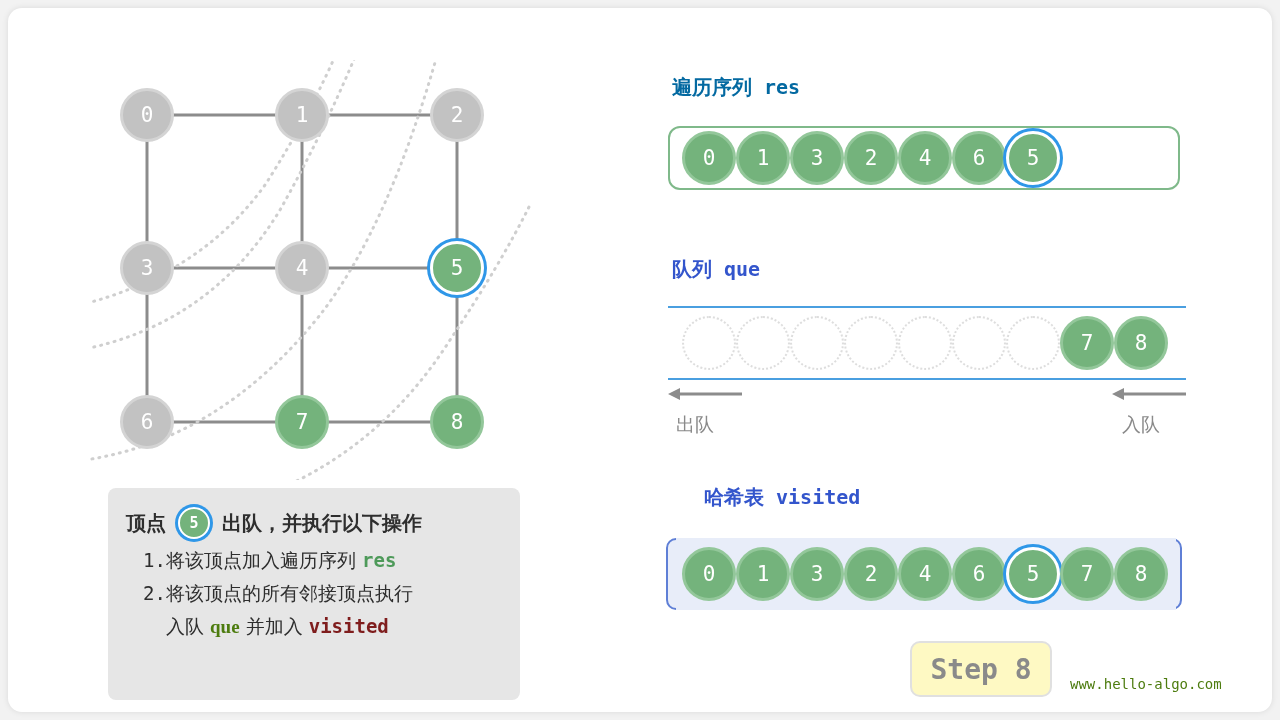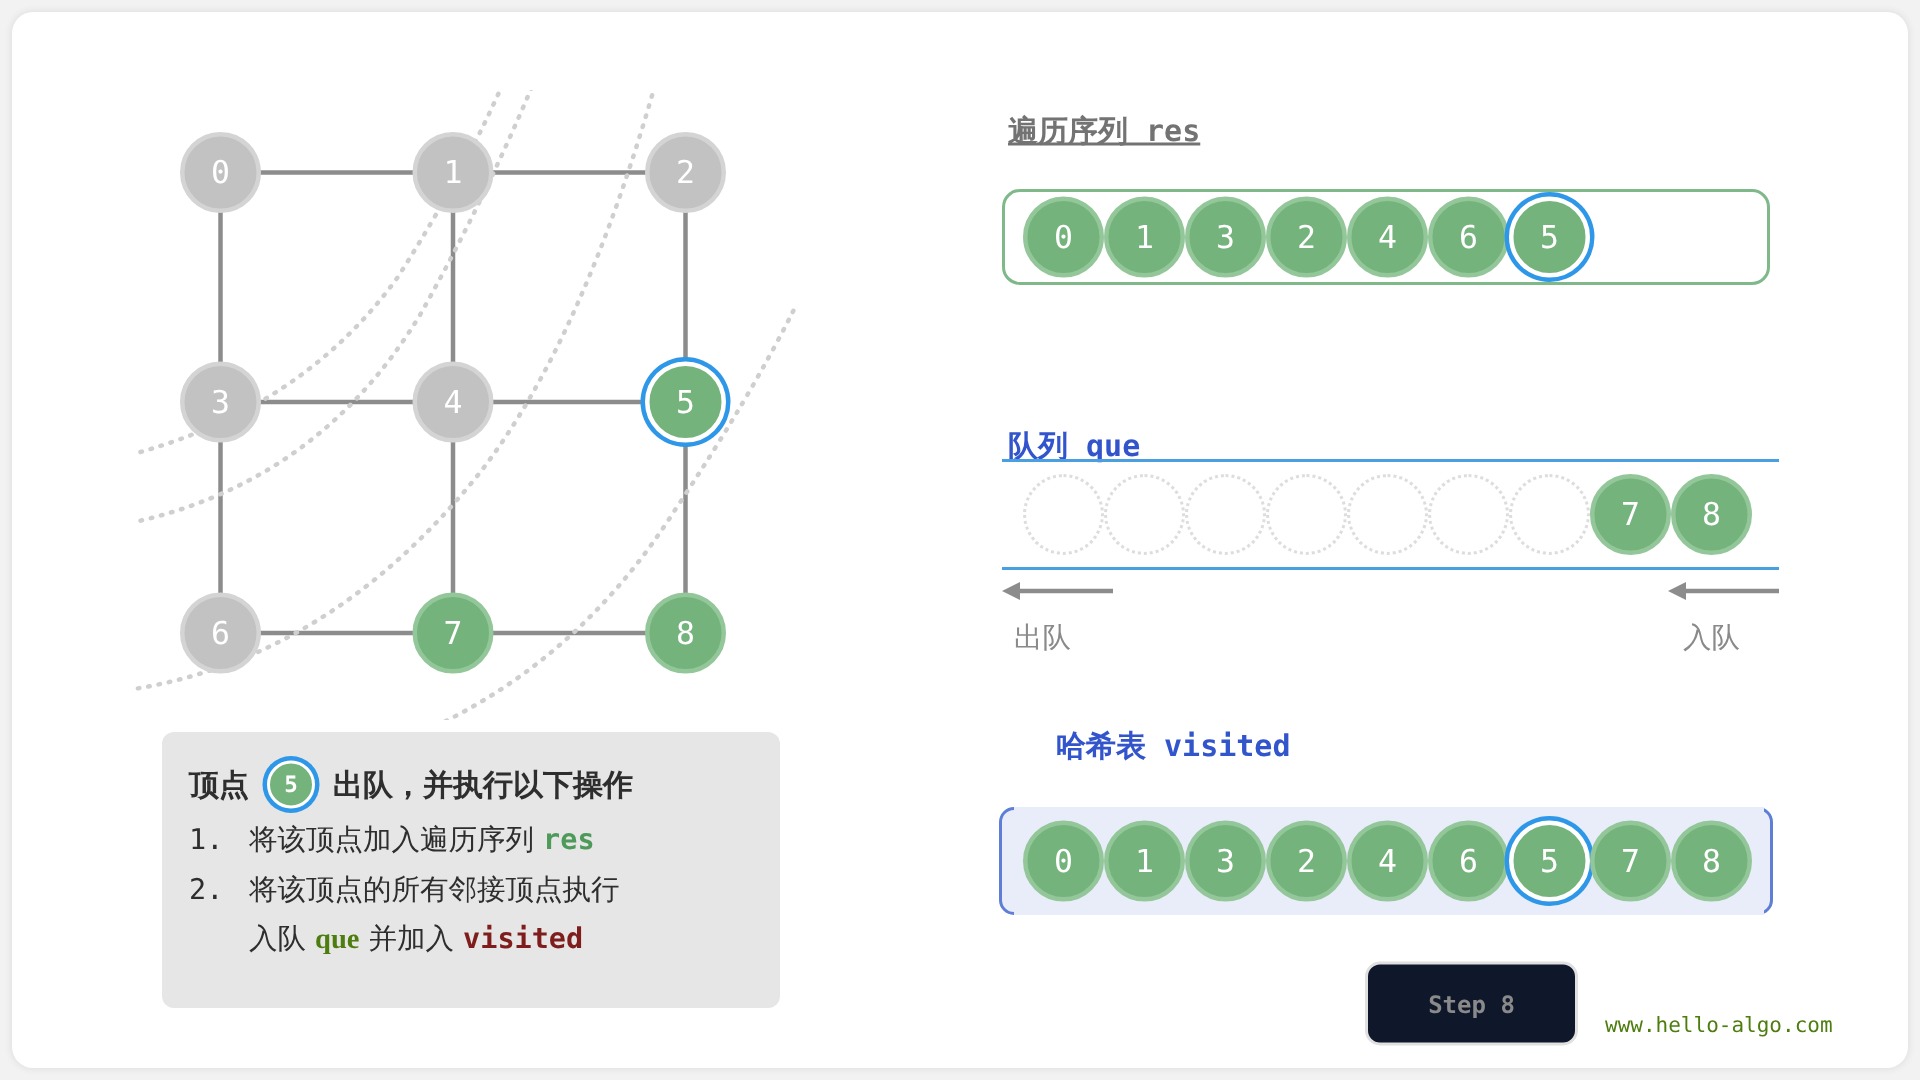--- a/index.html
+++ b/index.html
@@ -63,21 +63,21 @@
   #graph .node { margin-left: -27px; margin-top: -27px; }
 
   
   .col-title {
     position: absolute;
     font-family: "DejaVu Sans Mono", monospace;
     font-size: 20px;
     font-weight: bold;
     white-space: pre;
   }
-  .col-title.green { color: #737373; text-decoration: underline; }
+  .col-title.green { color: #0369a1; }
   .col-title.blue  { color: #3355cc; }
 
   
   #res-box {
     position: absolute;
     left: 668px;
     top: 126px;
     width: 512px;
     height: 64px;
     box-sizing: border-box;
@@ -166,25 +166,26 @@
     align-items: center;
   }
   #vis-row .node { position: relative; }
 
   
   #annot {
     position: absolute;
     left: 108px;
     top: 488px;
     width: 412px;
-    height: 184px;
+    height: 212px;
     background: #e6e6e6;
     border-radius: 8px;
     box-sizing: border-box;
     padding: 14px 18px 0 18px;
+    text-align: right;
   }
   #annot-head {
     display: flex;
     align-items: center;
     font-family: "DejaVu Sans", sans-serif;
     font-size: 20px;
     font-weight: bold;
     color: #2e2e2e;
     white-space: pre;
     height: 42px;
@@ -216,28 +217,28 @@
   .mono-blue2 { font-family: "DejaVu Sans Mono", monospace; color: #7f1d1d; font-weight: bold; }
 
   
   #step-badge {
     position: absolute;
     left: 910px;
     top: 641px;
     width: 142px;
     height: 56px;
     box-sizing: border-box;
-    background: #0f172a;
+    background: #fef9c3;
     border: 2px solid #e0e0e0;
     border-radius: 10px;
     display: flex;
     align-items: center;
     justify-content: center;
     font-family: "DejaVu Sans Mono", monospace;
-    font-size: 16px;
+    font-size: 28px;
     font-weight: bold;
     color: #8a8a8a;
     white-space: pre;
   }
   #watermark {
     position: absolute;
     left: 1070px;
     top: 676px;
     font-family: "DejaVu Sans Mono", monospace;
     font-size: 14px;
@@ -292,21 +293,21 @@
   <div id="res-row">
       <div class="node green">0</div>
       <div class="node green">1</div>
       <div class="node green">3</div>
       <div class="node green">2</div>
       <div class="node green">4</div>
       <div class="node green">6</div>
       <div class="node green active">5</div>
     </div>
 
-  <div class="col-title blue" style="left:672px; top:256px;margin-top:28px;">队列 que</div>
+  <div class="col-title blue" style="left:672px; top:256px;">队列 que</div>
   <div id="que-line-top"></div>
   <div id="que-line-bot"></div>
   <div id="que-row">
       <div class="empty-slot"></div>
       <div class="empty-slot"></div>
       <div class="empty-slot"></div>
       <div class="empty-slot"></div>
       <div class="empty-slot"></div>
       <div class="empty-slot"></div>
       <div class="empty-slot"></div>

